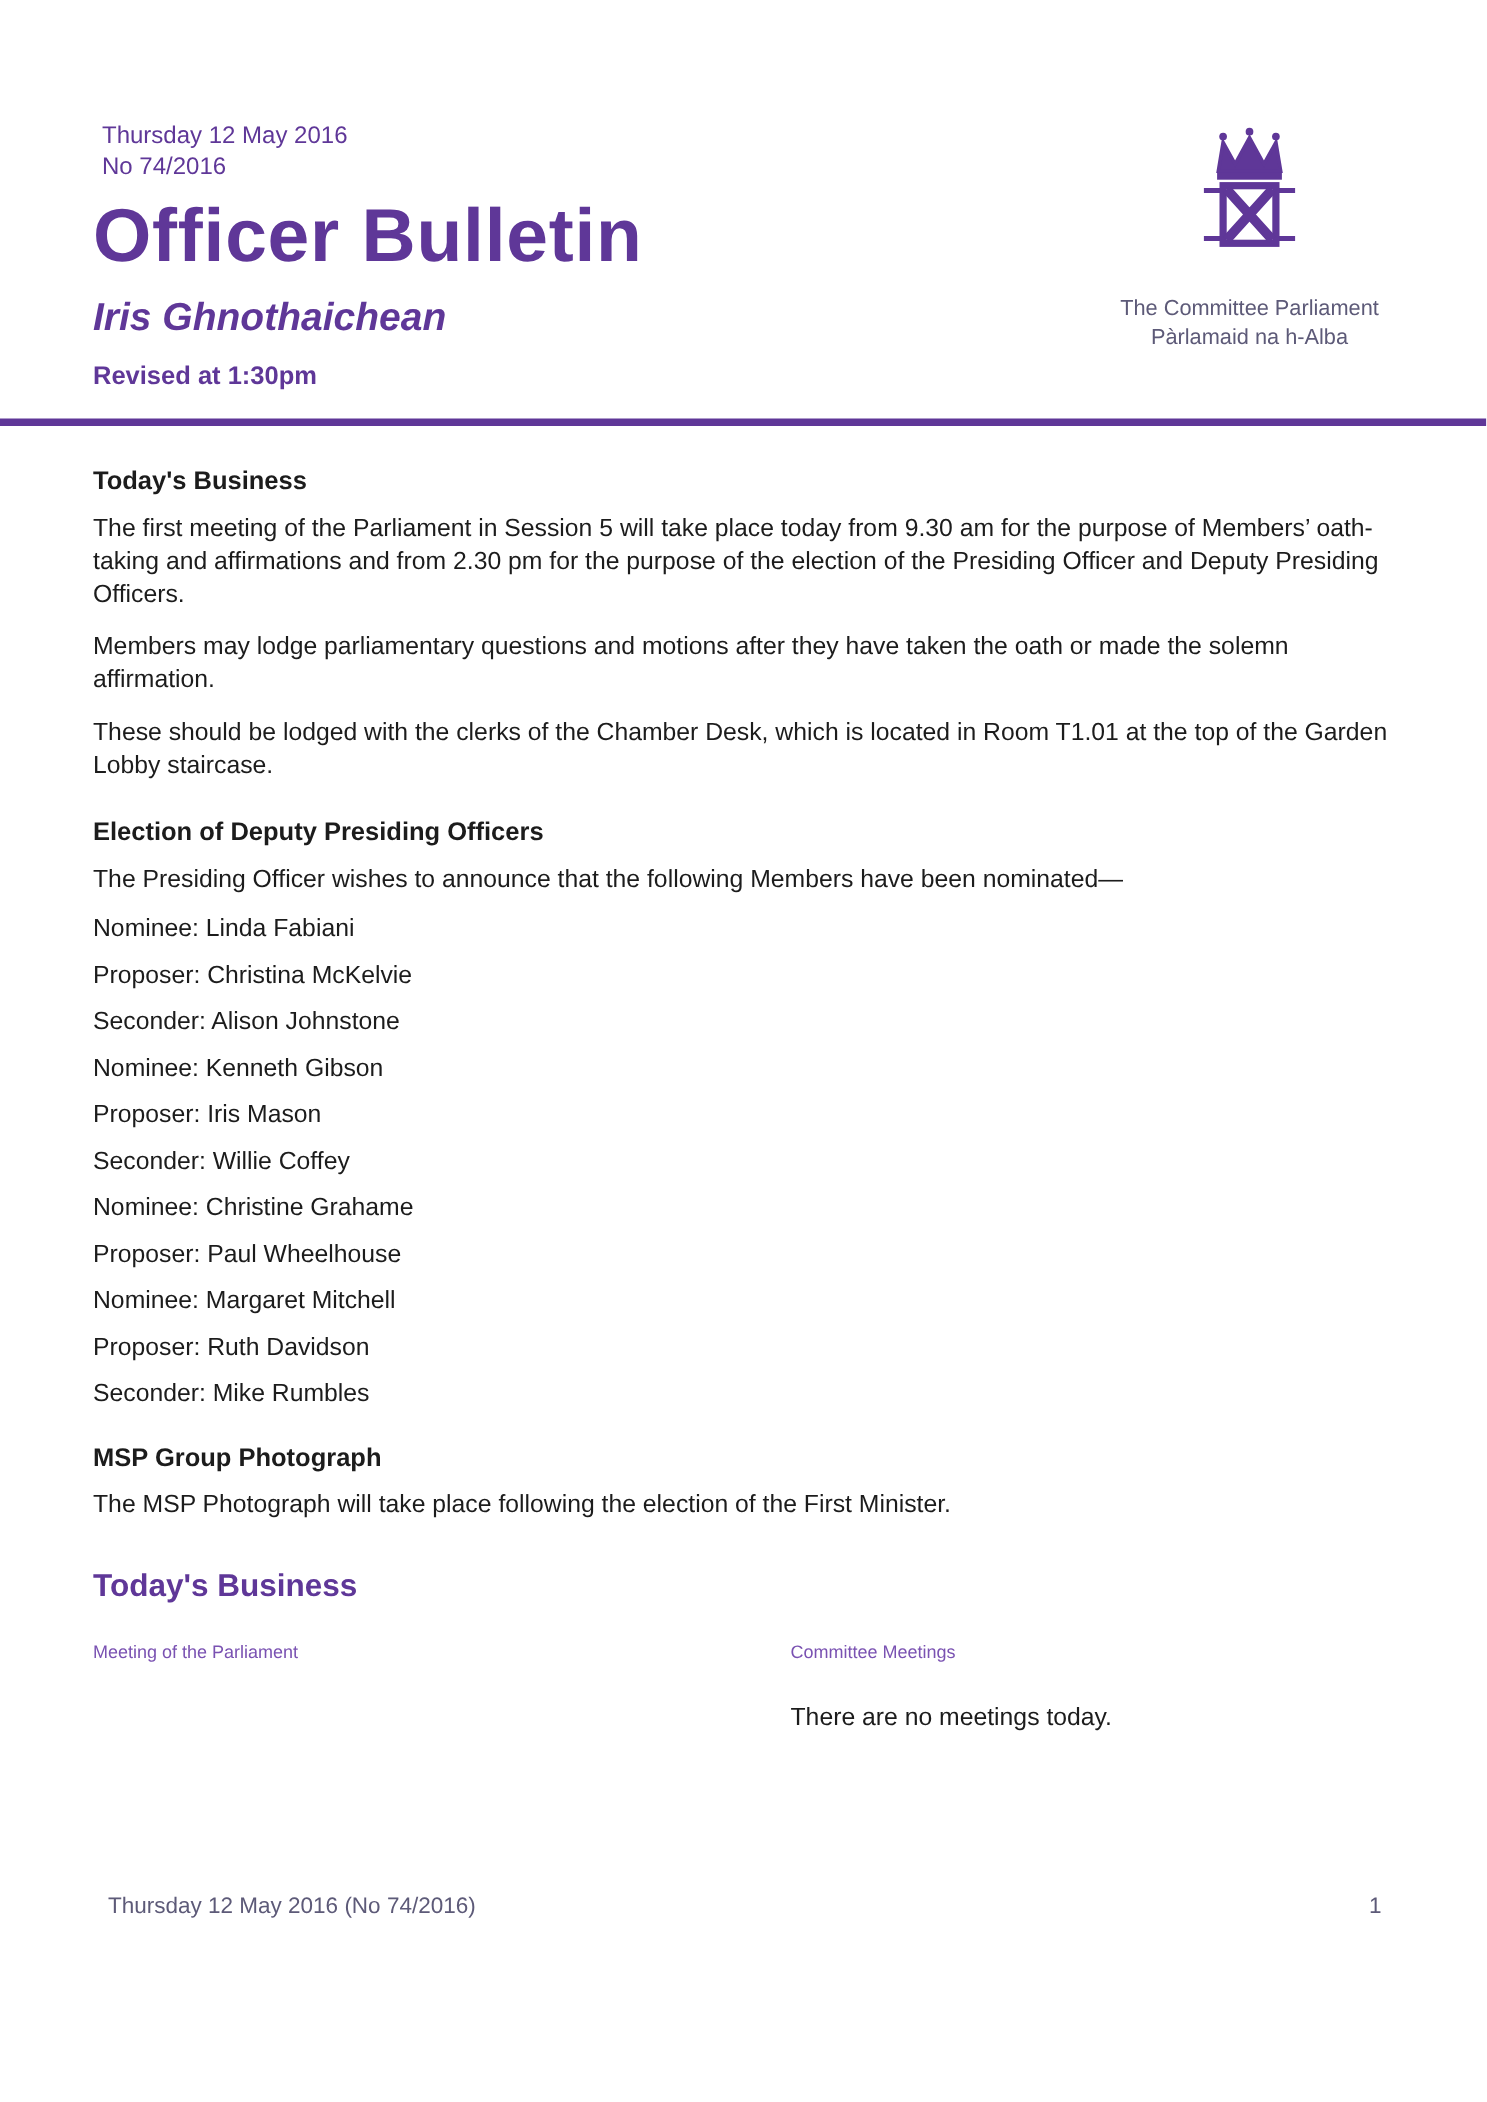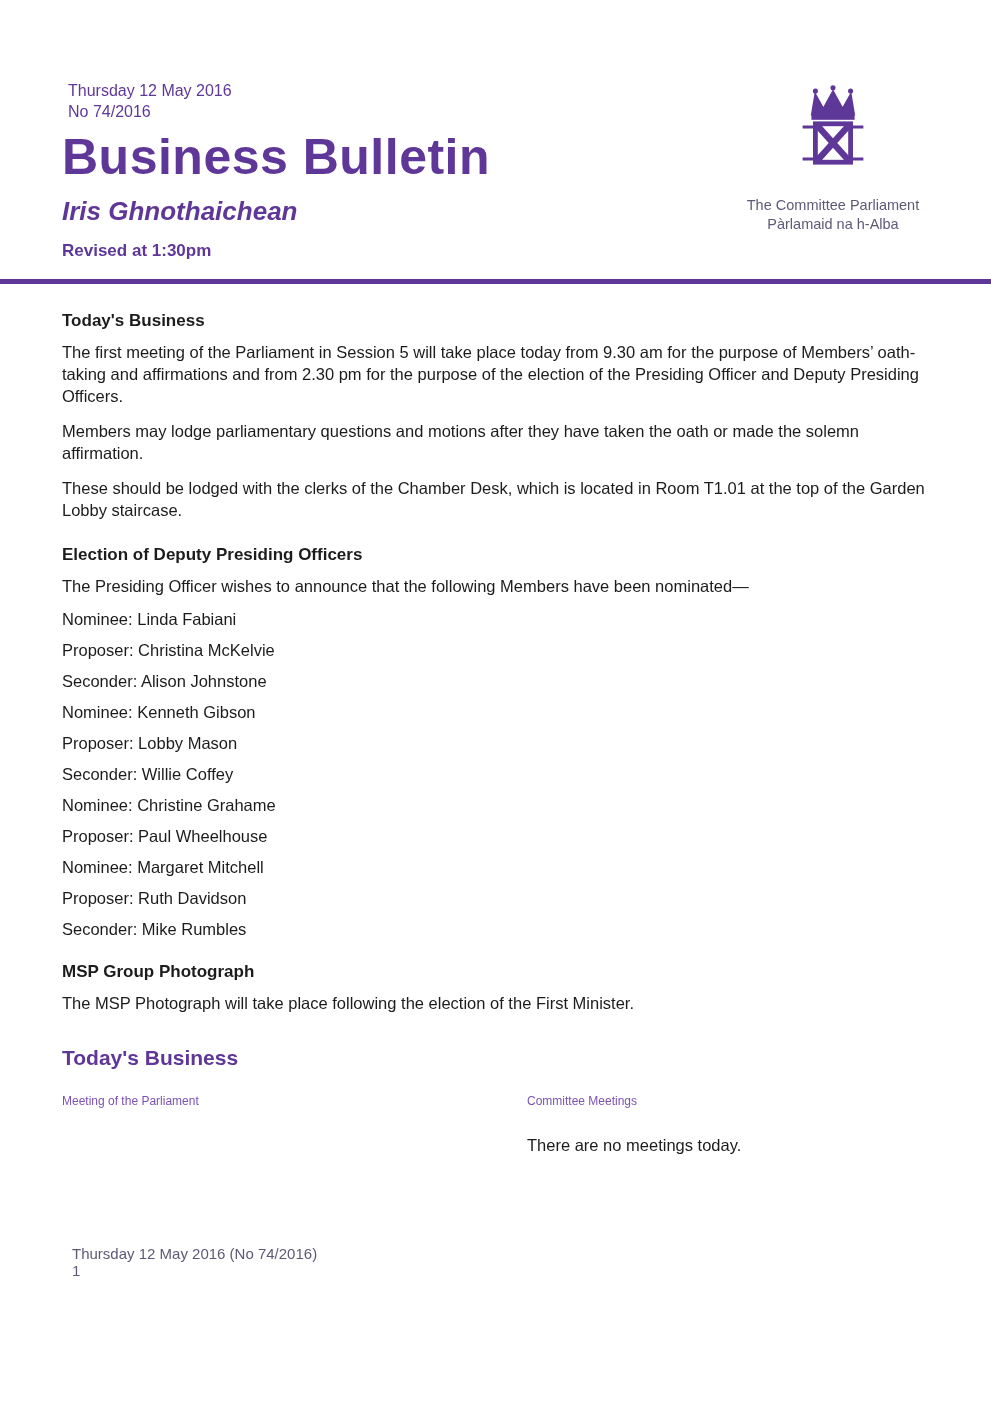--- a/index.html
+++ b/index.html
@@ -126,33 +126,32 @@
   .doc-footer {
     position: absolute;
     left: 72px;
     right: 70px;
     bottom: 52px;
     display: flex;
     justify-content: space-between;
     align-items: baseline;
     color: var(--muted);
     font-size: 15px;
-    flex-direction: column;
   }
 </style>
 </head>
 <body>
 
 <div class="page">
 
   <header class="doc-header">
     <div class="header-left">
       <div class="date-line">Thursday 12 May 2016</div>
       <div class="issue-line">No 74/2016</div>
-      <h1 class="doc-title">Business Bulletin</h1>
+      <h1 class="doc-title">Officer Bulletin</h1>
       <div class="doc-subtitle">Iris Ghnothaichean</div>
       <div class="doc-revised">Revised at 1:30pm</div>
     </div>
 
     <div class="logo">
       <svg viewBox="0 0 100 132" aria-hidden="true">
         <g fill="none" stroke="currentColor">
           <path d="M24 40 L28 16 L38 34 L50 12 L62 34 L72 16 L76 40 Z" stroke-width="3" fill="currentColor"></path>
           <circle cx="28" cy="11" r="3.2" fill="currentColor" stroke="none"></circle>
           <circle cx="50" cy="7" r="3.2" fill="currentColor" stroke="none"></circle>
@@ -182,21 +181,21 @@
     <p class="body-text">These should be lodged with the clerks of the Chamber Desk, which is located in Room T1.01 at the top of the Garden Lobby staircase.</p>
 
     <h2 class="h-black">Election of Deputy Presiding Officers</h2>
     <p class="body-text">The Presiding Officer wishes to announce that the following Members have been nominated—</p>
 
     <div class="nominations">
       <p>Nominee: Linda Fabiani</p>
       <p>Proposer: Christina McKelvie</p>
       <p>Seconder: Alison Johnstone</p>
       <p>Nominee: Kenneth Gibson</p>
-      <p>Proposer: Lobby Mason</p>
+      <p>Proposer: Iris Mason</p>
       <p>Seconder: Willie Coffey</p>
       <p>Nominee: Christine Grahame</p>
       <p>Proposer: Paul Wheelhouse</p>
       <p>Nominee: Margaret Mitchell</p>
       <p>Proposer: Ruth Davidson</p>
       <p>Seconder: Mike Rumbles</p>
     </div>
 
     <h2 class="h-black">MSP Group Photograph</h2>
     <p class="body-text">The MSP Photograph will take place following the election of the First Minister.</p>

